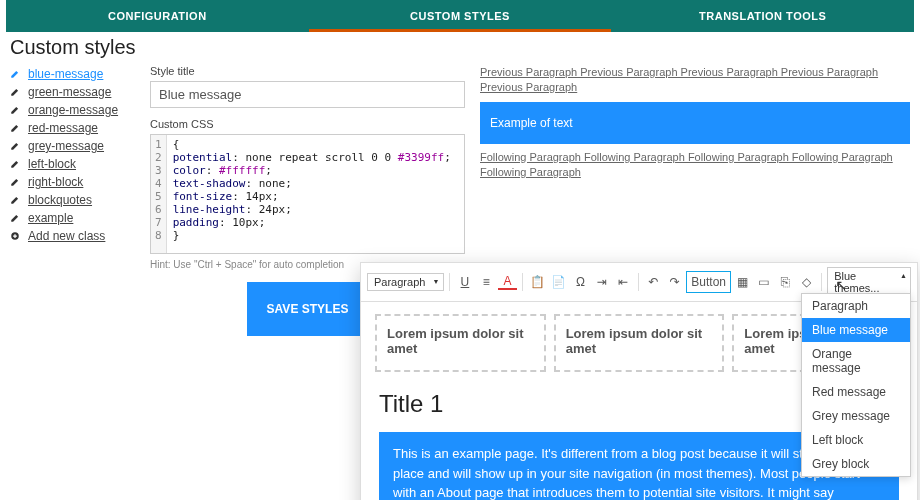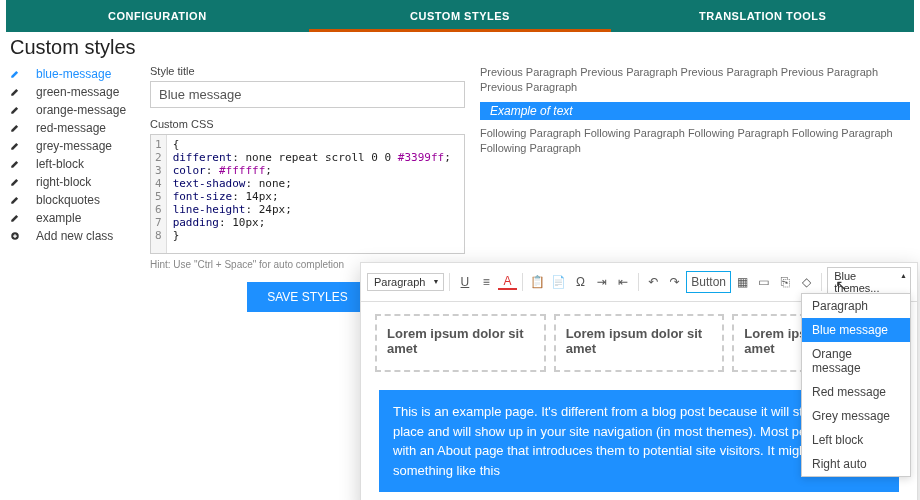--- a/index.html
+++ b/index.html
@@ -3,35 +3,35 @@
 <meta charset="utf-8">
 <style>
 * { margin: 0; padding: 0; box-sizing: border-box; }
 body { font-family: "Segoe UI", Arial, sans-serif; font-size: 13px; color: #333; background: #fff; width: 920px; height: 500px; overflow: hidden; }
 .tabs { display: flex; background: #0f766e; height: 32px; margin: 0 6px 4px 6px; }
 .tab { flex: 1; text-align: center; line-height: 32px; color: #fff; font-size: 11px; font-weight: 600; letter-spacing: 0.5px; cursor: pointer; }
 .tab.active { border-bottom: 3px solid #d35400; }
 .page-title { font-size: 20px; margin: 4px 10px 6px 10px; color: #222; }
 .main { display: flex; padding: 0 10px; }
 .sidebar { width: 140px; }
-.sidebar-item { font-size: 12px; color: #444; padding: 2px 0; cursor: pointer; display: flex; align-items: center; gap: 16px; }
+.sidebar-item { font-size: 12px; color: #444; padding: 2px 0; cursor: pointer; display: flex; align-items: center; gap: 8px; text-decoration: underline; }
 .sidebar-item.active { color: #1e90ff; }
 .pencil { width: 10px; height: 10px; }
 .plus { width: 10px; height: 10px; }
 .form-col { width: 330px; padding-right: 15px; }
 .label { font-size: 11px; color: #444; margin-bottom: 4px; }
 .input { width: 100%; border: 1px solid #ccc; padding: 5px 8px; font-size: 13px; color: #555; margin-bottom: 10px; }
 .cssbox { border: 1px solid #ccc; height: 120px; font-family: Consolas, monospace; font-size: 11px; display: flex; }
 .gutter { background: #f5f5f5; color: #888; text-align: right; padding: 3px 4px; border-right: 1px solid #ddd; }
 .code { padding: 3px 6px; color: #222; white-space: pre; }
 .hint { font-size: 10px; color: #888; margin-top: 5px; }
-.savebtn { background: #1e90ff; color: #fff; border: none; padding: 8px 20px; font-size: 12px; font-weight: 400; margin: 12px auto 0; display: block; cursor: pointer; }
+.savebtn { background: #1e90ff; color: #fff; border: none; padding: 20px 20px; font-size: 12px; font-weight: 700; margin: 12px auto 0; display: block; cursor: pointer; }
 .preview-col { flex: 1; font-size: 11px; color: #666; }
-.ptext { line-height: 1.4; margin-bottom: 6px; }
-.example-bar { background: #1e90ff; color: #fff; padding: 2px 10px; font-size: 12px; margin-bottom: 6px; font-style: italic; }
+.ptext { line-height: 1.4; margin-bottom: 6px; text-decoration: underline; }
+.example-bar { background: #1e90ff; color: #fff; padding: 14px 10px; font-size: 12px; margin-bottom: 6px; }
 .editor { position: absolute; left: 360px; top: 262px; width: 558px; background: #fff; border: 1px solid #ddd; box-shadow: 0 6px 20px rgba(0,0,0,0.2); }
 .toolbar { display: flex; align-items: center; border-bottom: 1px solid #ddd; padding: 4px 6px; gap: 2px; }
 .tbtn { width: 22px; height: 22px; display: flex; align-items: center; justify-content: center; color: #555; cursor: pointer; font-size: 12px; }
 .sep { width: 1px; height: 18px; background: #ddd; margin: 0 3px; }
 .para-select { border: 1px solid #ccc; padding: 2px 18px 2px 6px; font-size: 11px; position: relative; cursor: pointer; }
 .para-select::after { content: '▼'; font-size: 7px; position: absolute; right: 4px; top: 4px; }
 .style-select { border: 1px solid #ccc; padding: 2px 14px 2px 6px; font-size: 11px; position: relative; cursor: pointer; margin-left: auto; }
 .style-select::after { content: '▲'; font-size: 7px; position: absolute; right: 3px; top: 4px; }
 .cursor { position: absolute; right: 70px; top: 14px; font-size: 14px; }
 .dropdown { position: absolute; right: 6px; top: 30px; width: 110px; background: #fff; border: 1px solid #ccc; z-index: 20; box-shadow: 0 2px 8px rgba(0,0,0,0.15); }
@@ -121,21 +121,21 @@
       </div>
   </div>
 
   <div class="form-col">
     <div class="label">Style title</div>
     <input class="input" value="Blue message" style="">
     <div class="label">Custom CSS</div>
     <div class="cssbox">
       <div class="gutter">1<br>2<br>3<br>4<br>5<br>6<br>7<br>8</div>
       <div class="code"><span>{</span>
-<span class="tok-prop">different</span><span>: none repeat scroll 0 0 </span><span class="tok-hex">#3399ff</span><span>;</span>
+<span class="tok-prop">potential</span><span>: none repeat scroll 0 0 </span><span class="tok-hex">#3399ff</span><span>;</span>
 <span class="tok-prop">color</span><span>: </span><span class="tok-hex">#ffffff</span><span>;</span>
 <span class="tok-prop">text-shadow</span><span>: none;</span>
 <span class="tok-prop">font-size</span><span>: 14px;</span>
 <span class="tok-prop">line-height</span><span>: 24px;</span>
 <span class="tok-prop">padding</span><span>: 10px;</span>
 <span>}</span></div>
     </div>
     <div class="hint">Hint: Use "Ctrl + Space" for auto completion</div>
     <button class="savebtn">SAVE STYLES</button>
   </div>
@@ -175,26 +175,27 @@
     <span class="cursor">↖</span>
   </div>
 
   <div class="dropdown">
     <div class="dd-item">Paragraph</div>
     <div class="dd-item sel">Blue message</div>
     <div class="dd-item">Orange message</div>
     <div class="dd-item">Red message</div>
     <div class="dd-item">Grey message</div>
     <div class="dd-item">Left block</div>
-    <div class="dd-item">Right auto</div>
+    <div class="dd-item">Grey block</div>
 
   </div>
 
   <div class="lorem-row">
     <div class="lorem-box">Lorem ipsum dolor sit amet</div>
     <div class="lorem-box">Lorem ipsum dolor sit amet</div>
     <div class="lorem-box">Lorem ipsum dolor sit amet</div>
   </div>
 
   <div class="content">
+    <div class="title1">Title 1</div>
     <div class="blue-block">This is an example page. It's different from a blog post because it will stay in one place and will show up in your site navigation (in most themes). Most people start with an About page that introduces them to potential site visitors. It might say something like this</div>
   </div>
 </div>
 
 </body></html>

